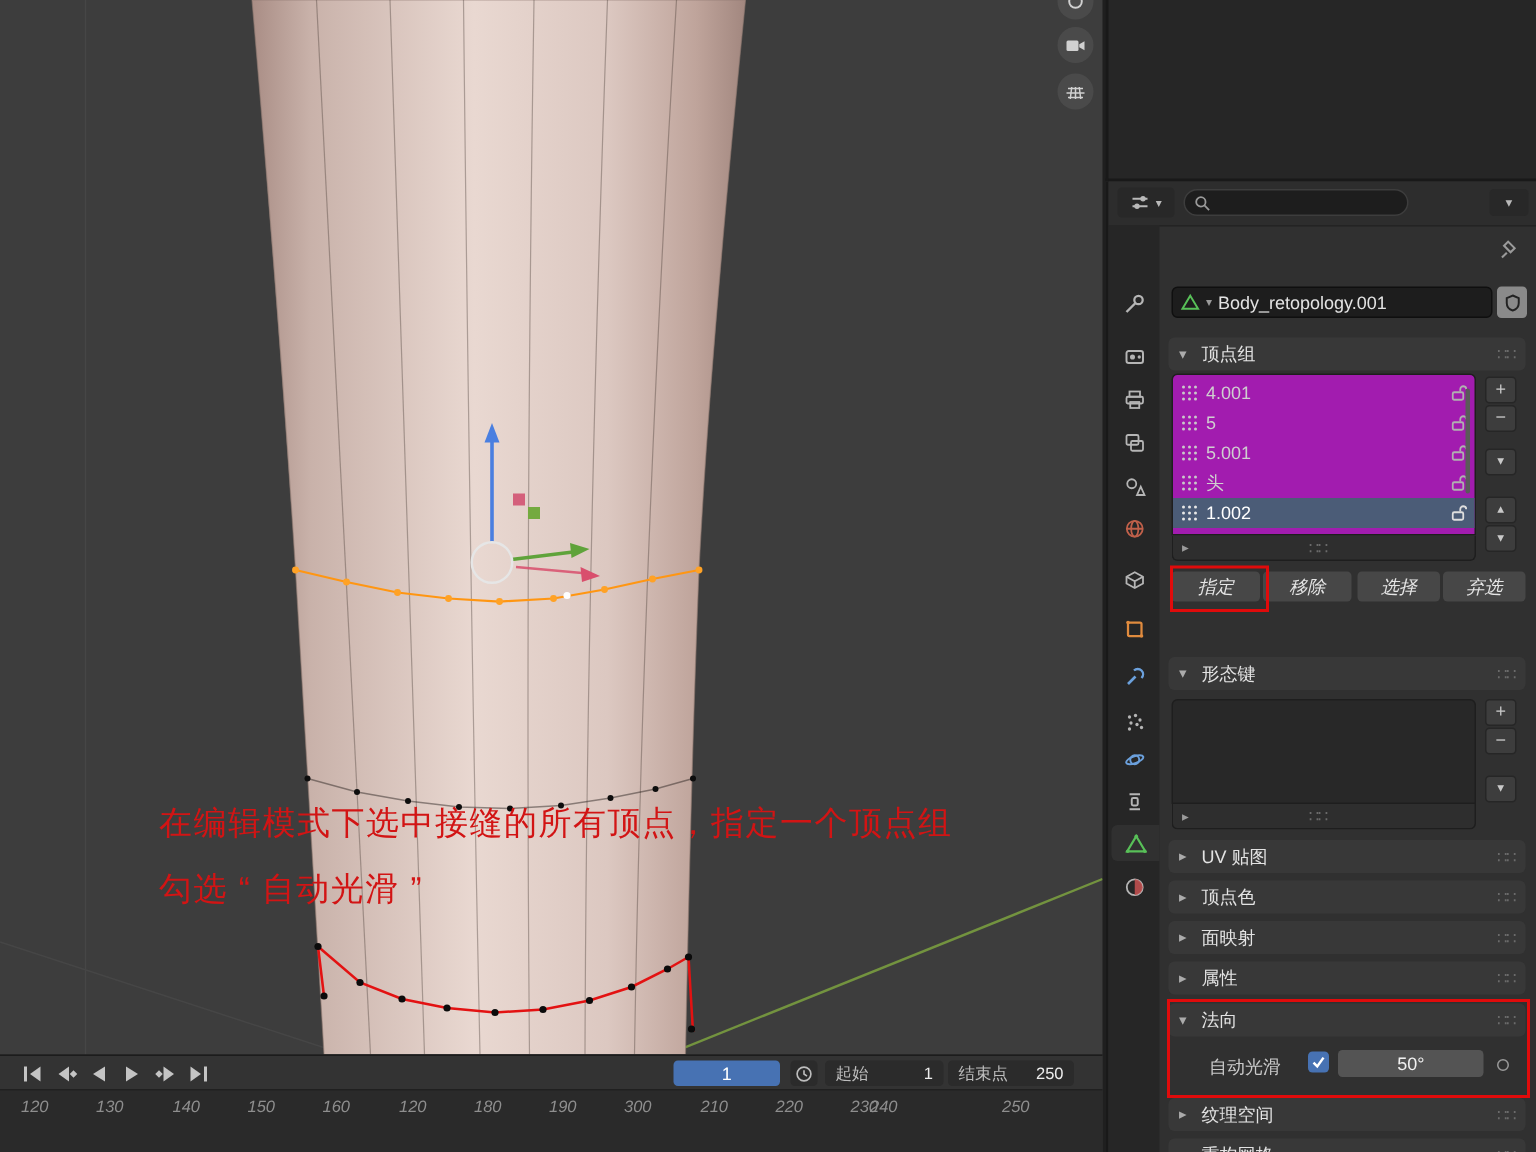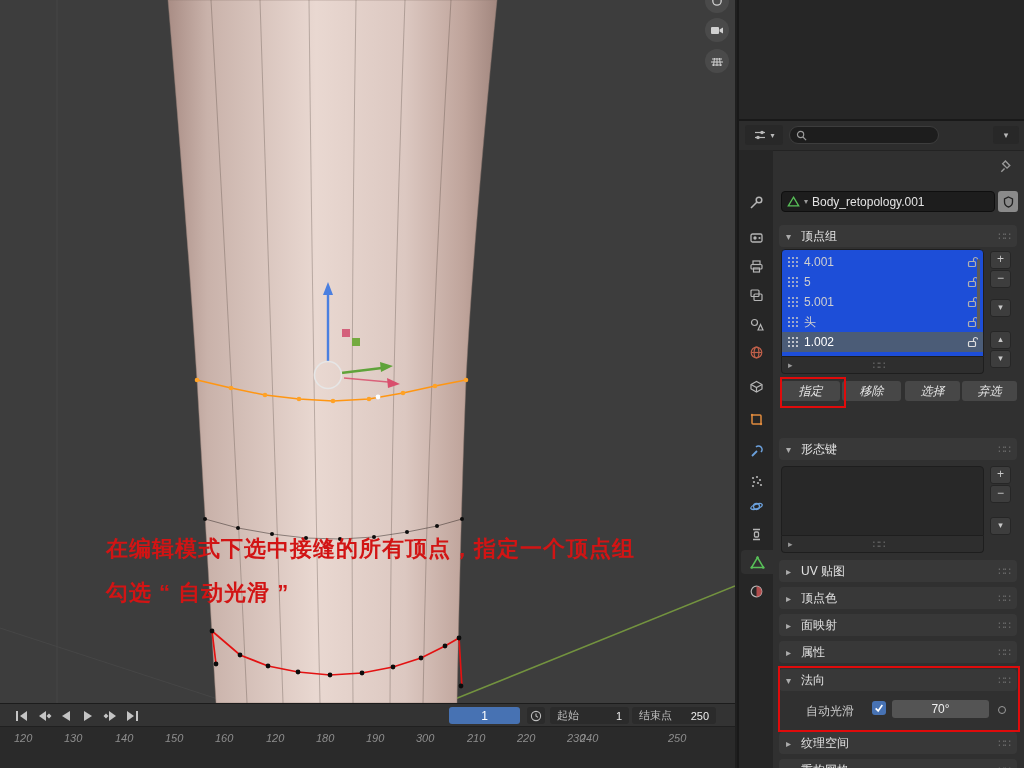--- a/index.html
+++ b/index.html
@@ -1,20 +1,20 @@
 <!DOCTYPE html>
 <html><head>
 <meta charset="utf-8">
 <style>
   html,body{margin:0;padding:0;background:#1b1b1b;}
   #root{position:relative;width:1024px;height:768px;overflow:hidden;background:#1f1f1f;
         font-family:"Liberation Sans","DejaVu Sans",sans-serif;color:#d8d8d8;}
   
   #viewport{position:absolute;left:0;top:0;width:735px;height:703px;background:#3d3d3d;overflow:hidden;}
-  .ann{position:absolute;font-size:22px;font-weight:bold;color:#d21414;letter-spacing:1px;white-space:nowrap;}
+  .ann{position:absolute;font-size:22px;font-weight:normal;color:#d21414;letter-spacing:1px;white-space:nowrap;}
   .vp-gadget{position:absolute;width:24px;height:24px;border-radius:50%;background:rgba(255,255,255,0.07);
              display:flex;align-items:center;justify-content:center;}
   
   #timeline{position:absolute;left:0;top:703px;width:735px;height:65px;background:#333;}
   #tl-controls{position:absolute;left:0;top:0;width:735px;height:23px;background:#333;border-top:1px solid #1c1c1c;}
   .pb{position:absolute;top:3px;width:20px;height:17px;display:flex;align-items:center;justify-content:center;border-radius:2px;}
   .tl-field{position:absolute;top:3px;height:17px;background:#2b2b2b;border-radius:3px;font-size:11px;
             display:flex;align-items:center;justify-content:space-between;padding:0 7px;box-sizing:border-box;color:#bdbdbd;}
   .tl-field .val{color:#ececec;}
   #frame-field{position:absolute;left:449px;top:3px;width:71px;height:17px;background:#4772b3;border-radius:3px;
@@ -34,21 +34,21 @@
   #search-box input{background:transparent;border:none;outline:none;color:#ccc;font-size:11px;width:110px;}
   #tabstrip{position:absolute;left:0;top:29px;width:34px;height:618px;background:#262626;}
   .tab{position:absolute;left:0;width:34px;height:24px;display:flex;align-items:center;justify-content:center;}
   .tab.active{left:2px;width:32px;background:#303030;border-radius:4px 0 0 4px;}
   .phdr{position:absolute;left:40px;width:238px;height:22px;background:#383838;border-radius:4px;
         display:flex;align-items:center;gap:6px;padding:0 7px;box-sizing:border-box;font-size:12px;color:#e2e2e2;}
   .arrow{color:#ababab;font-size:10px;width:9px;flex:none;}
   .grip{margin-left:auto;color:#6b6b6b;font-size:11px;letter-spacing:-1px;}
   .sbtn{position:absolute;left:251px;width:21px;height:18px;background:#3d3d3d;border:1px solid #262626;border-radius:3px;
         color:#c9c9c9;font-size:12px;line-height:15px;text-align:center;box-sizing:border-box;}
-  #vlist{position:absolute;left:42px;top:128px;width:203px;height:108px;background:#1d4ed8;border:1px solid #1e1e1e;
+  #vlist{position:absolute;left:42px;top:128px;width:203px;height:108px;background:#a21caf;border:1px solid #1e1e1e;
          border-radius:4px 4px 0 0;box-sizing:border-box;padding-top:2px;}
   .vrow{height:20px;display:flex;align-items:center;gap:5px;padding:0 5px;font-size:12px;color:#cfcfcf;}
   .vrow.sel{background:#4b5c77;color:#fff;}
   .vrow .lock{margin-left:auto;}
   #vscroll{position:absolute;left:238px;top:138px;width:3px;height:70px;background:#5a5a5a;border-radius:2px;}
   #vlist-footer,#sklist-footer{position:absolute;left:42px;width:203px;height:17px;background:#2e2e2e;border:1px solid #1e1e1e;
                 border-top:none;border-radius:0 0 4px 4px;box-sizing:border-box;display:flex;align-items:center;padding:0 6px;}
   .btn{position:absolute;top:260px;height:20px;background:#474747;border-radius:3px;font-size:12px;color:#e5e5e5;
        display:flex;align-items:center;justify-content:center;font-style:italic;}
   #weight{position:absolute;left:42px;top:286px;width:236px;height:18px;background:#4772b3;border-radius:4px;
@@ -546,21 +546,21 @@
       <span class="arrow">▾</span>
       <span>法向</span>
       <span class="grip">∷∷</span>
     </div>
     <div class="flabel" style="left:42px;top:582px;width:73px;">自动光滑</div>
     <div class="checkbox" style="left:133px;top:580px;">
       <svg width="10" height="10" viewBox="0 0 12 12">
         <polyline points="2,6.5 5,9.5 10,2.5" fill="none" stroke="#fff" stroke-width="2"></polyline>
         </svg>
     </div>
-    <div class="vfield" style="left:153px;top:579px;width:97px;">70°</div>
+    <div class="vfield" style="left:153px;top:579px;width:97px;">50°</div>
     <div class="deco-dot" style="left:259px;top:585px;"></div>
 
     <div class="phdr" style="top:611px;">
       <span class="arrow">▸</span>
       <span>纹理空间</span>
       <span class="grip">∷∷</span>
     </div>
     <div class="phdr" style="top:638px;">
       <span class="arrow">▸</span>
       <span>重构网格</span>

